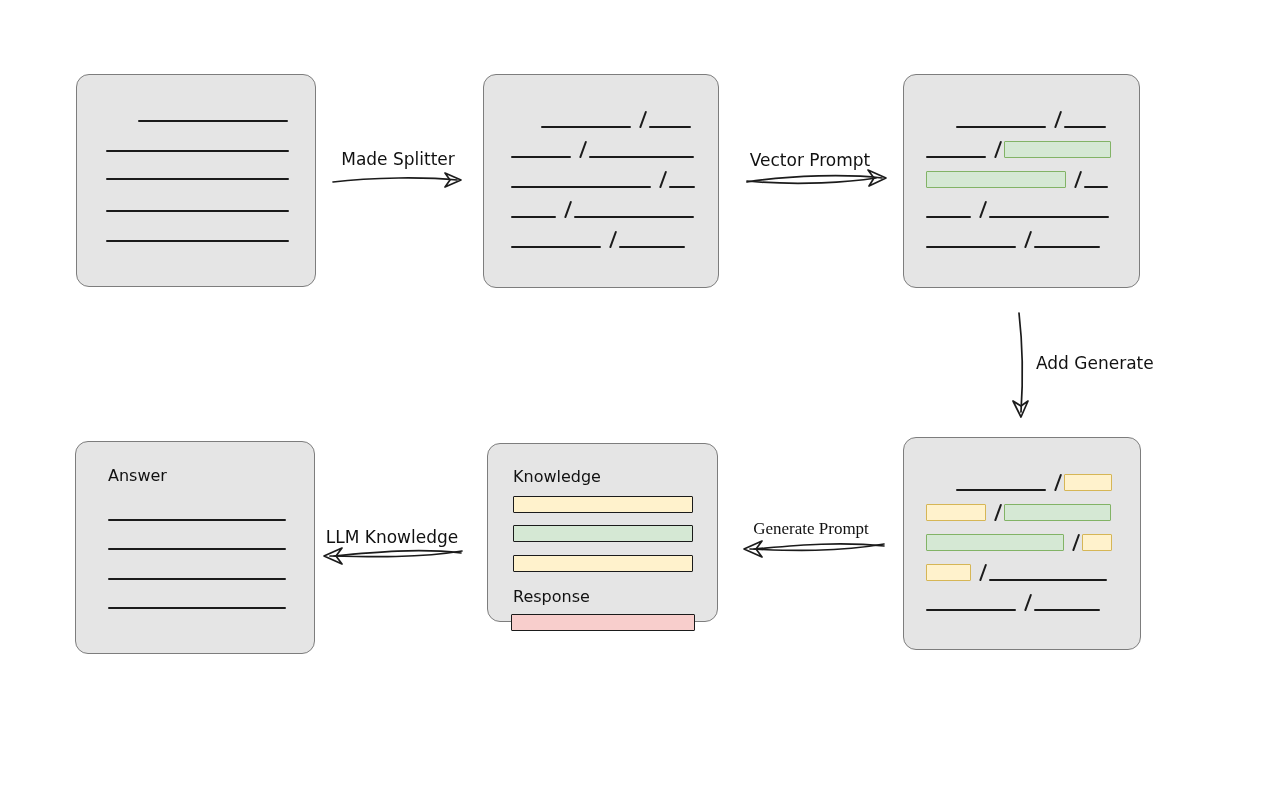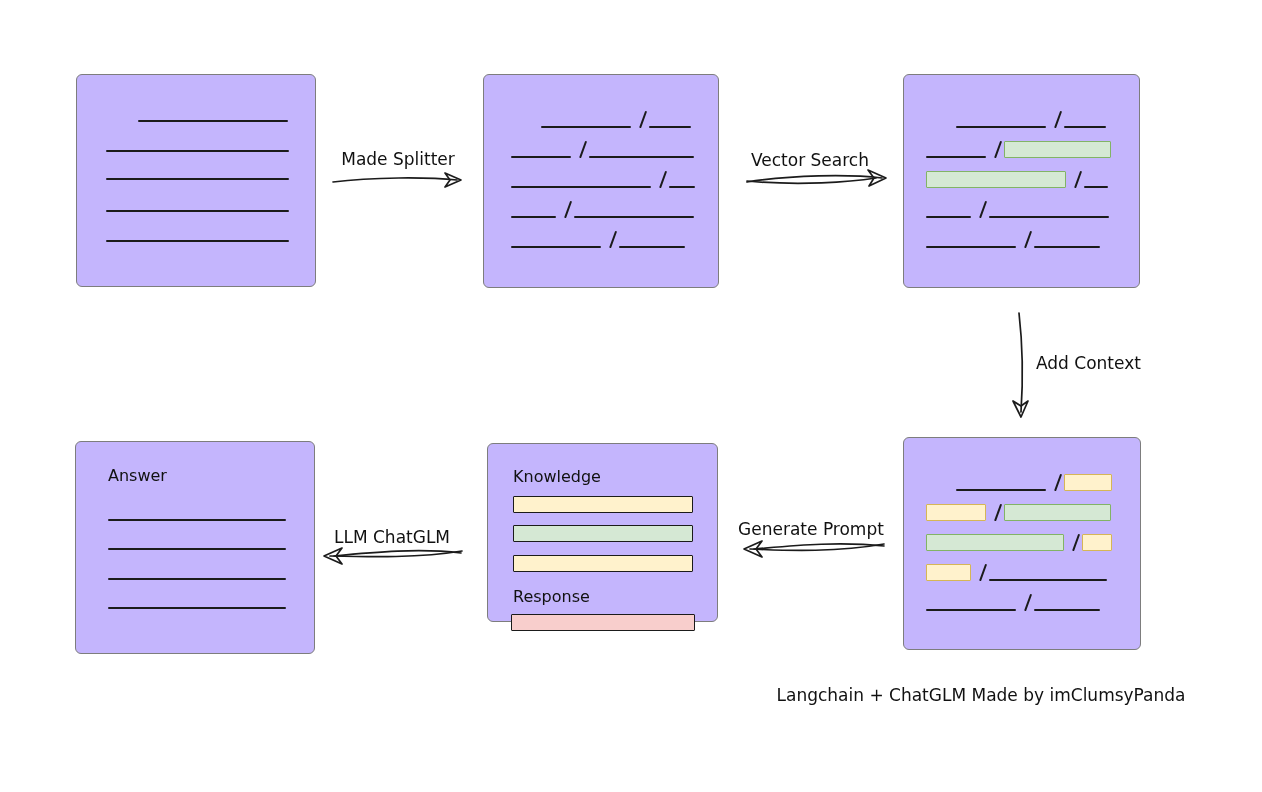--- a/index.html
+++ b/index.html
@@ -1,21 +1,21 @@
 <!DOCTYPE html>
 <html style="--green-fill: #d5e8d4; --green-stroke: #82b366; --yellow-fill: #fff2cc; --yellow-stroke: #d6b656; --red-fill: #f8cecc; --red-stroke: #b85450;"><head>
 <meta charset="utf-8">
 <title>Langchain + ChatGLM Diagram</title>
 <style>
   html,body{margin:0;padding:0;background:#ffffff;}
   body{font-family:"DejaVu Sans","Liberation Sans",sans-serif;color:#1b1b1b;}
   .canvas{position:relative;width:1262px;height:792px;background:#fff;overflow:hidden;}
 
   
-  .sbox{position:absolute;border:1.4px solid #7d7d7d;border-radius:6px;background:#c4b5fd;box-sizing:border-box;}
+  .sbox{position:absolute;border:1.4px solid #7d7d7d;border-radius:13px;background:#e5e5e5;box-sizing:border-box;}
 
   
   .hline{position:absolute;height:2px;background:#1b1b1b;border-radius:1px;}
 
   
   .rows{position:absolute;}
   .row{display:flex;align-items:flex-end;height:20px;margin-bottom:10px;}
   .seg-gap{height:1px;}
   .seg-line{height:2px;background:#1b1b1b;border-radius:1px;}
   .seg-slash{width:8px;height:18px;margin:0 5px;position:relative;flex:none;}
@@ -184,19 +184,18 @@
       <path d="M762,541 L744,549 L762,557 L756,549 Z"></path>
     </g>
     <g>
       <path d="M462,551 C420,558 372,557 330,556"></path>
       <path d="M461,553 C420,548 375,552 334,556"></path>
       <path d="M342,548 L324,556 L342,564 L336,556 Z"></path>
     </g>
   </svg>
 
   <div class="label centered" style="left:398px;top:149px;">Made Splitter</div>
-  <div class="label centered" style="left:810px;top:150px;">Vector Search</div>
-  <div class="label" style="left:1036px;top:353px;">Add Context</div>
-  <div class="label centered" style="left:811px;top:519px;">Generate Prompt</div>
-  <div class="label centered" style="left:392px;top:527px;">LLM ChatGLM</div>
-
-  <div class="caption" style="left:981px;top:685px;">Langchain + ChatGLM Made by imClumsyPanda</div>
+  <div class="label centered" style="left:810px;top:150px;">Vector Prompt</div>
+  <div class="label" style="left:1036px;top:353px;">Add Generate</div>
+  <div class="label centered" style="left:811px;top:519px;font-family:Liberation Serif, serif;">Generate Prompt</div>
+  <div class="label centered" style="left:392px;top:527px;">LLM Knowledge</div>
+
 </div>
 
 </body></html>

